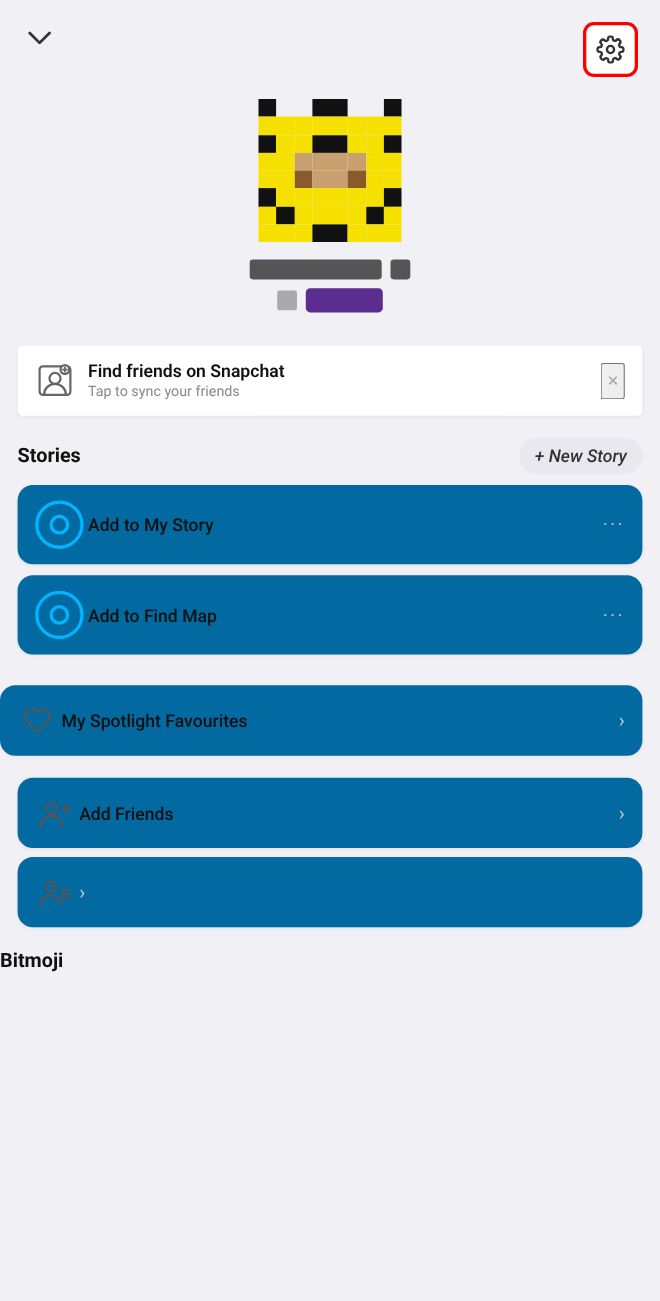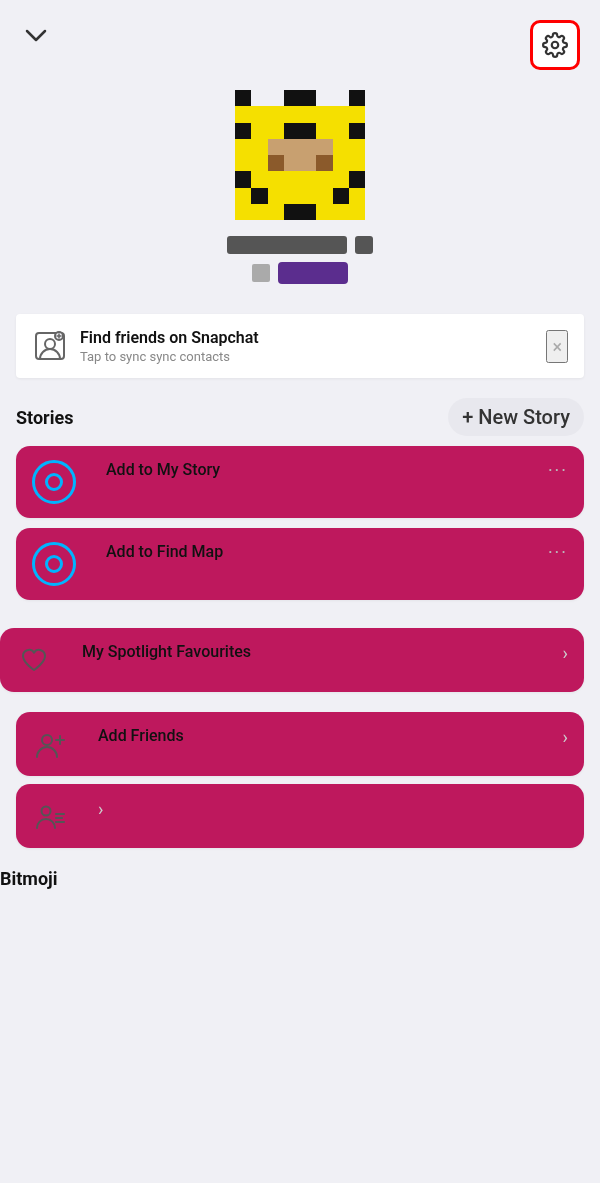--- a/index.html
+++ b/index.html
@@ -180,42 +180,44 @@
       font-size: 18px;
       font-weight: 700;
       color: #111;
     }
 
     .new-story-btn {
       background: #e8e8ee;
       border: none;
       border-radius: 20px;
       padding: 7px 14px;
-      font-size: 20px;
+      font-size: 16px;
       font-weight: 500;
       color: #333;
       cursor: pointer;
       display: flex;
       gap: 4px;
+      font-style: italic;
     }
 
     
     .card-list {
       margin: 0 16px 20px 16px;
       display: flex;
       flex-direction: column;
       gap: 2px;
     }
 
     .card-item {
-      background: #be185d;
+      background: #0369a1;
       border-radius: 14px;
       padding: 14px 16px;
       display: flex;
-      gap: 30px;
+      align-items: center;
+      gap: 4px;
       margin-bottom: 8px;
       box-shadow: 0 1px 3px rgba(0,0,0,0.05);
     }
 
     .card-label {
       flex: 1;
       font-size: 16px;
       font-weight: 500;
       color: #111;
     }
@@ -416,21 +418,21 @@
         <rect x="4" y="5" width="28" height="26" rx="3" stroke="#666" stroke-width="2"></rect>
         <circle cx="18" cy="16" r="5" stroke="#666" stroke-width="2"></circle>
         <path d="M8 31c0-5.523 4.477-10 10-10s10 4.477 10 10" stroke="#666" stroke-width="2" stroke-linecap="round"></path>
         <circle cx="27" cy="8" r="4" fill="#f0f0f5" stroke="#666" stroke-width="2"></circle>
         <line x1="27" y1="6" x2="27" y2="10" stroke="#666" stroke-width="1.5" stroke-linecap="round"></line>
         <line x1="25" y1="8" x2="29" y2="8" stroke="#666" stroke-width="1.5" stroke-linecap="round"></line>
       </svg>
     </div>
     <div class="find-friends-text">
       <div class="find-friends-title">Find friends on Snapchat</div>
-      <div class="find-friends-subtitle">Tap to sync sync contacts</div>
+      <div class="find-friends-subtitle">Tap to sync your friends</div>
     </div>
     <button class="find-friends-close">×</button>
   </div>
 
   <div class="section-header">
     <span class="section-title">Stories</span>
     <button class="new-story-btn">
       <span>+ New Story</span>
     </button>
   </div>

